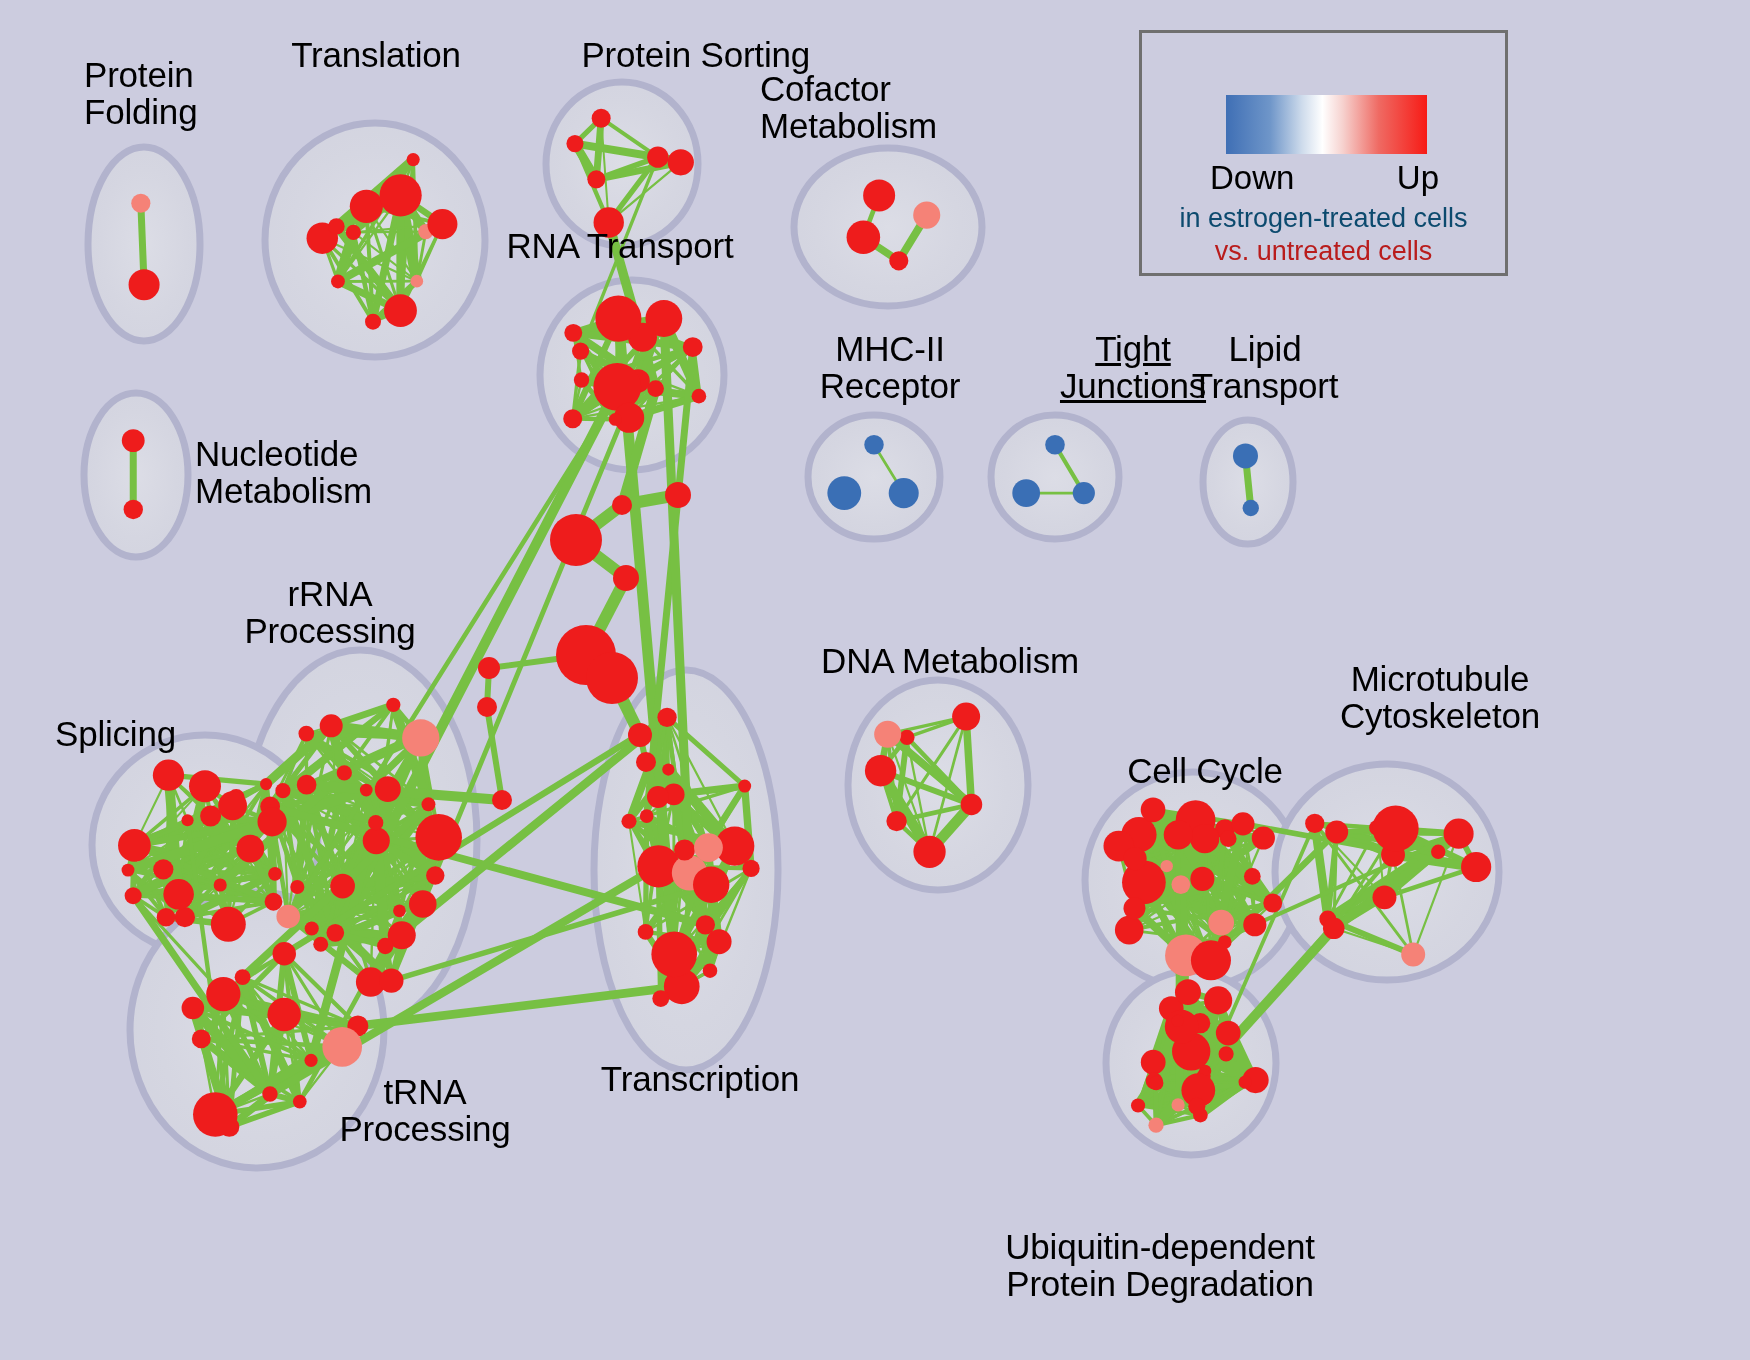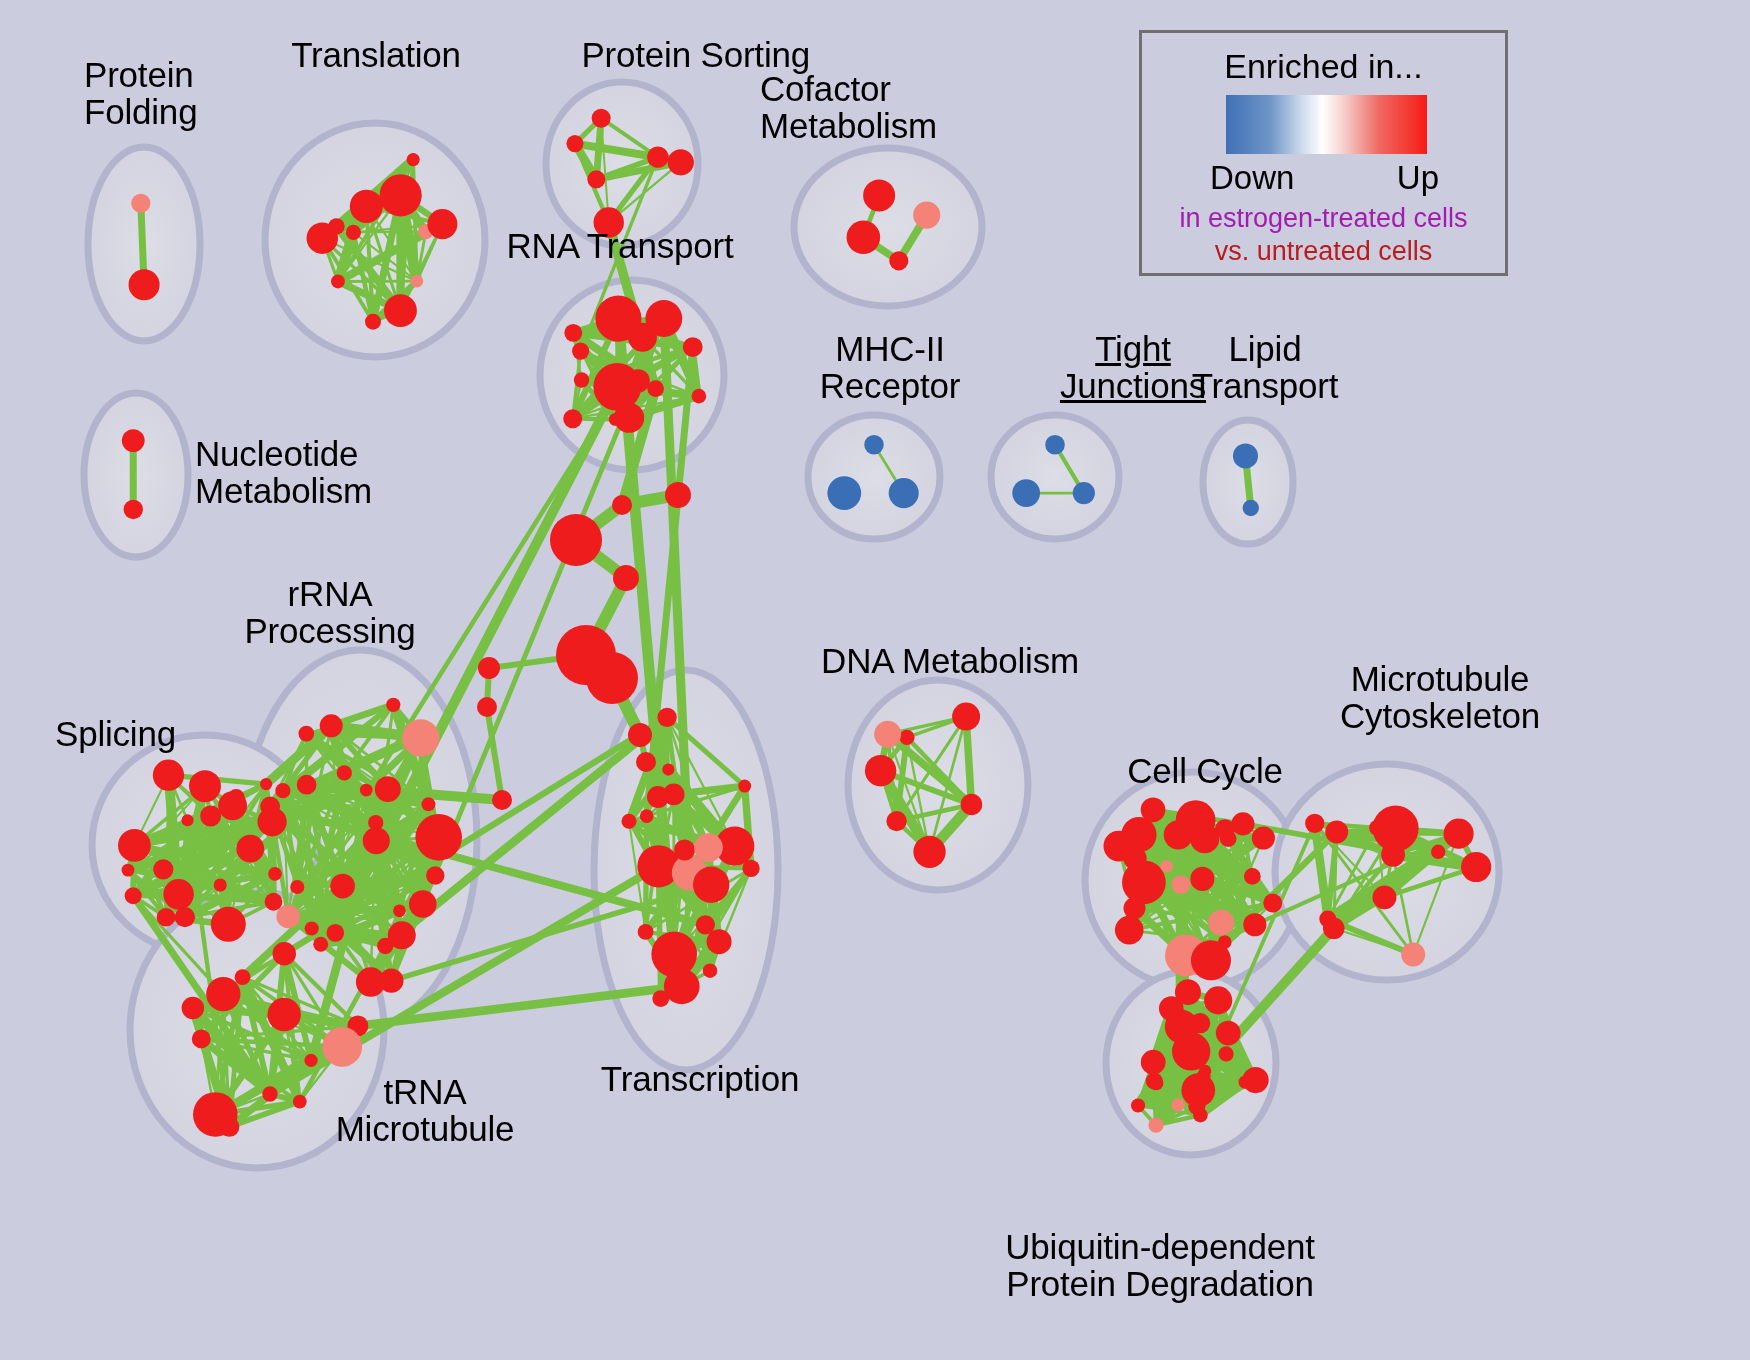--- a/index.html
+++ b/index.html
@@ -37,21 +37,21 @@
   #legend .lg-title{
     position:absolute;left:0;right:0;top:14px;
     text-align:center;font-size:34px;color:#000;
   }
   #legend .lg-bar{
     position:absolute;left:84px;top:62px;width:201px;height:59px;
     background:linear-gradient(to right,#3f6fb5 0%,#6f96c9 22%,#cfdcec 38%,#ffffff 48%,#f6d2cf 58%,#ef6a63 76%,#f71b16 100%);
   }
   #legend .lg-down{position:absolute;left:68px;top:126px;font-size:33px;color:#000;}
   #legend .lg-up{position:absolute;right:66px;top:126px;font-size:33px;color:#000;}
-  #legend .lg-sub1{position:absolute;left:0;right:0;top:170px;text-align:center;font-size:27px;color:#a21caf;}
+  #legend .lg-sub1{position:absolute;left:0;right:0;top:170px;text-align:center;font-size:27px;color:#0c4a6e;}
   #legend .lg-sub2{position:absolute;left:0;right:0;top:203px;text-align:center;font-size:27px;color:#b91c1c;}
 </style>
 </head>
 <body>
 
 <div id="stage">
 
   <svg id="net" viewBox="0 0 1750 1360">
     <defs>
       <radialGradient id="cgrad" cx="50%" cy="50%" r="62%">
@@ -1405,32 +1405,31 @@
       <div class="cluster-label" style="left: 775px; top: 330px; width: 230px; text-align: center;">MHC-II
 Receptor</div>
       <div class="cluster-label" style="left: 1023px; top: 330px; width: 220px; text-align: center; text-decoration: underline;">Tight
 Junctions</div>
       <div class="cluster-label" style="left: 1150px; top: 330px; width: 230px; text-align: center;">Lipid
 Transport</div>
       <div class="cluster-label" style="left: 215px; top: 575px; width: 230px; text-align: center;">rRNA
 Processing</div>
       <div class="cluster-label" style="left: 55px; top: 715px; width: 200px; text-align: left;">Splicing</div>
       <div class="cluster-label" style="left: 300px; top: 1073px; width: 250px; text-align: center;">tRNA
-Microtubule</div>
+Processing</div>
       <div class="cluster-label" style="left: 555px; top: 1060px; width: 290px; text-align: center;">Transcription</div>
       <div class="cluster-label" style="left: 800px; top: 632px; width: 300px; text-align: center; margin-top: 10px;">DNA Metabolism</div>
       <div class="cluster-label" style="left: 1085px; top: 752px; width: 240px; text-align: center;">Cell Cycle</div>
       <div class="cluster-label" style="left: 1290px; top: 660px; width: 300px; text-align: center;">Microtubule
 Cytoskeleton</div>
       <div class="cluster-label" style="left: 940px; top: 1228px; width: 440px; text-align: center;">Ubiquitin-dependent
 Protein Degradation</div>
     </div>
 
   <div id="legend">
-    <div class="lg-title">Enriched in...</div>
     <div class="lg-bar"></div>
     <div class="lg-down">Down</div>
     <div class="lg-up">Up</div>
     <div class="lg-sub1">in estrogen-treated cells</div>
     <div class="lg-sub2">vs. untreated cells</div>
   </div>
 
 </div>
 
 </body></html>

